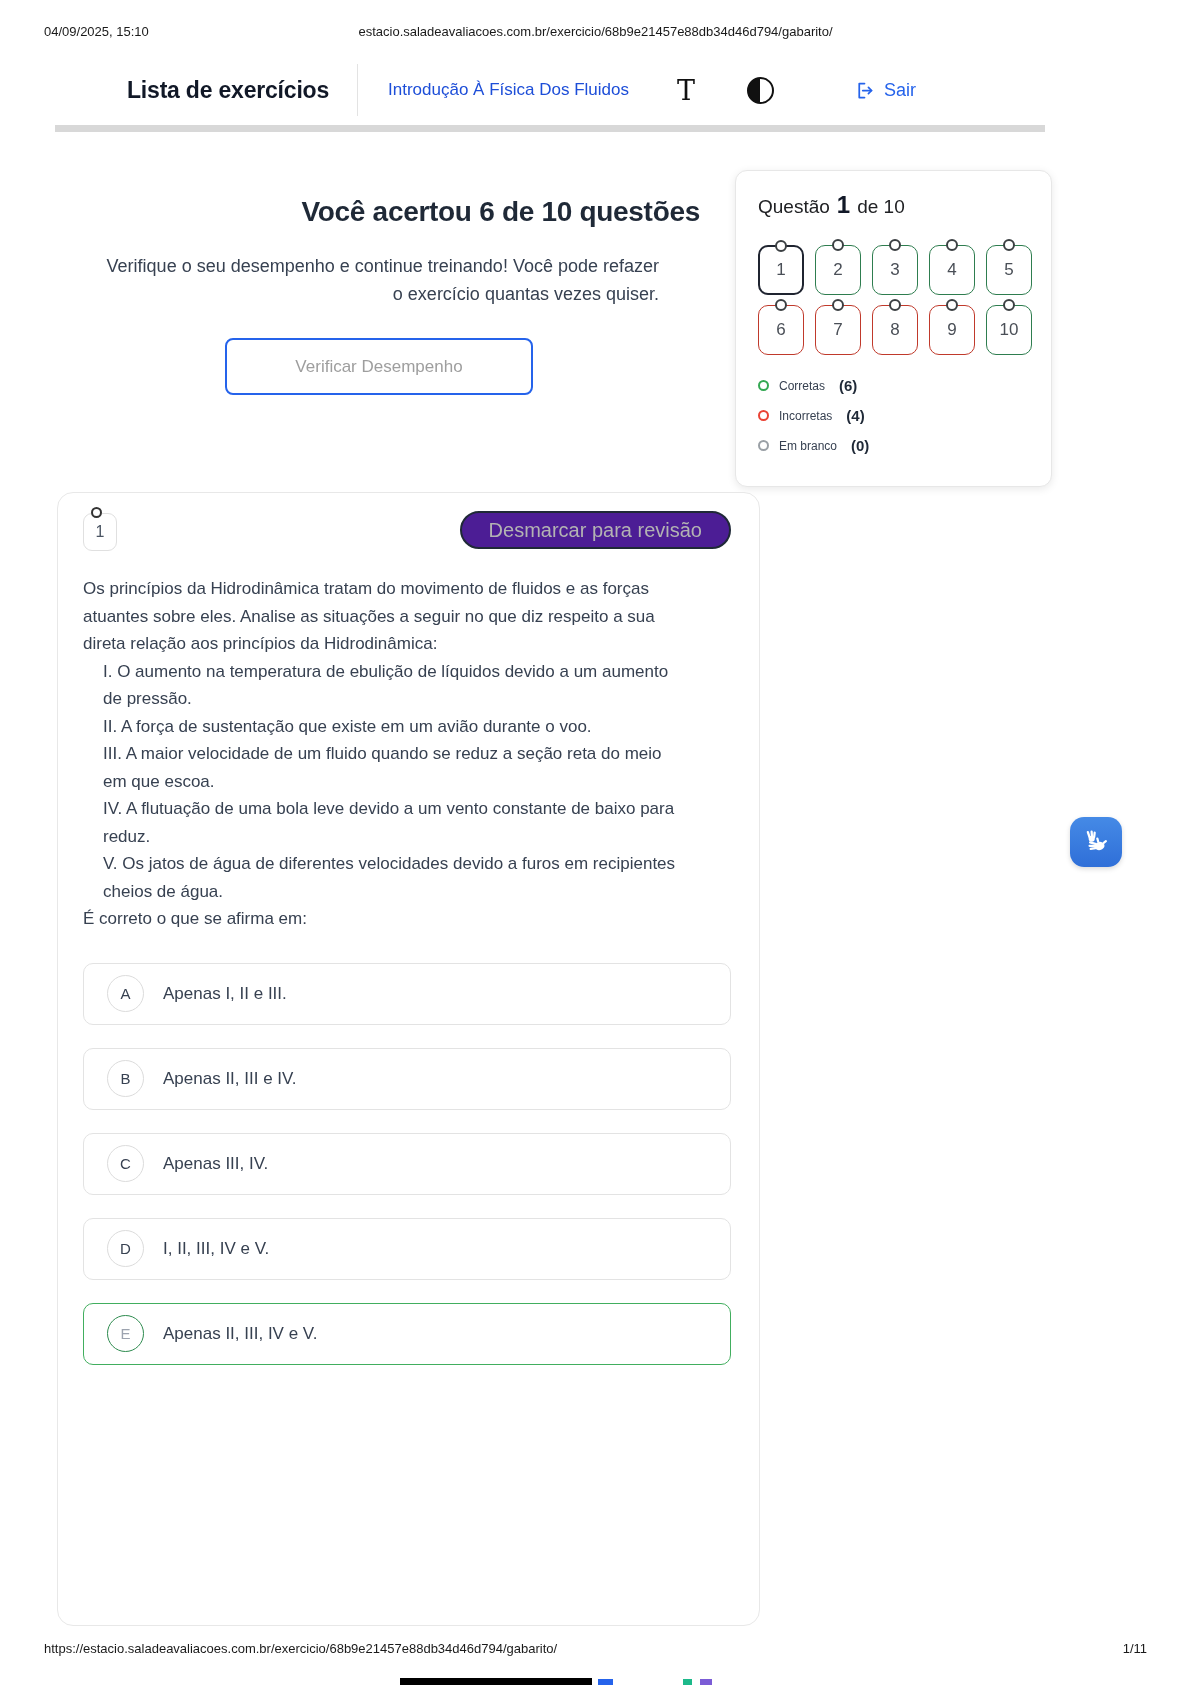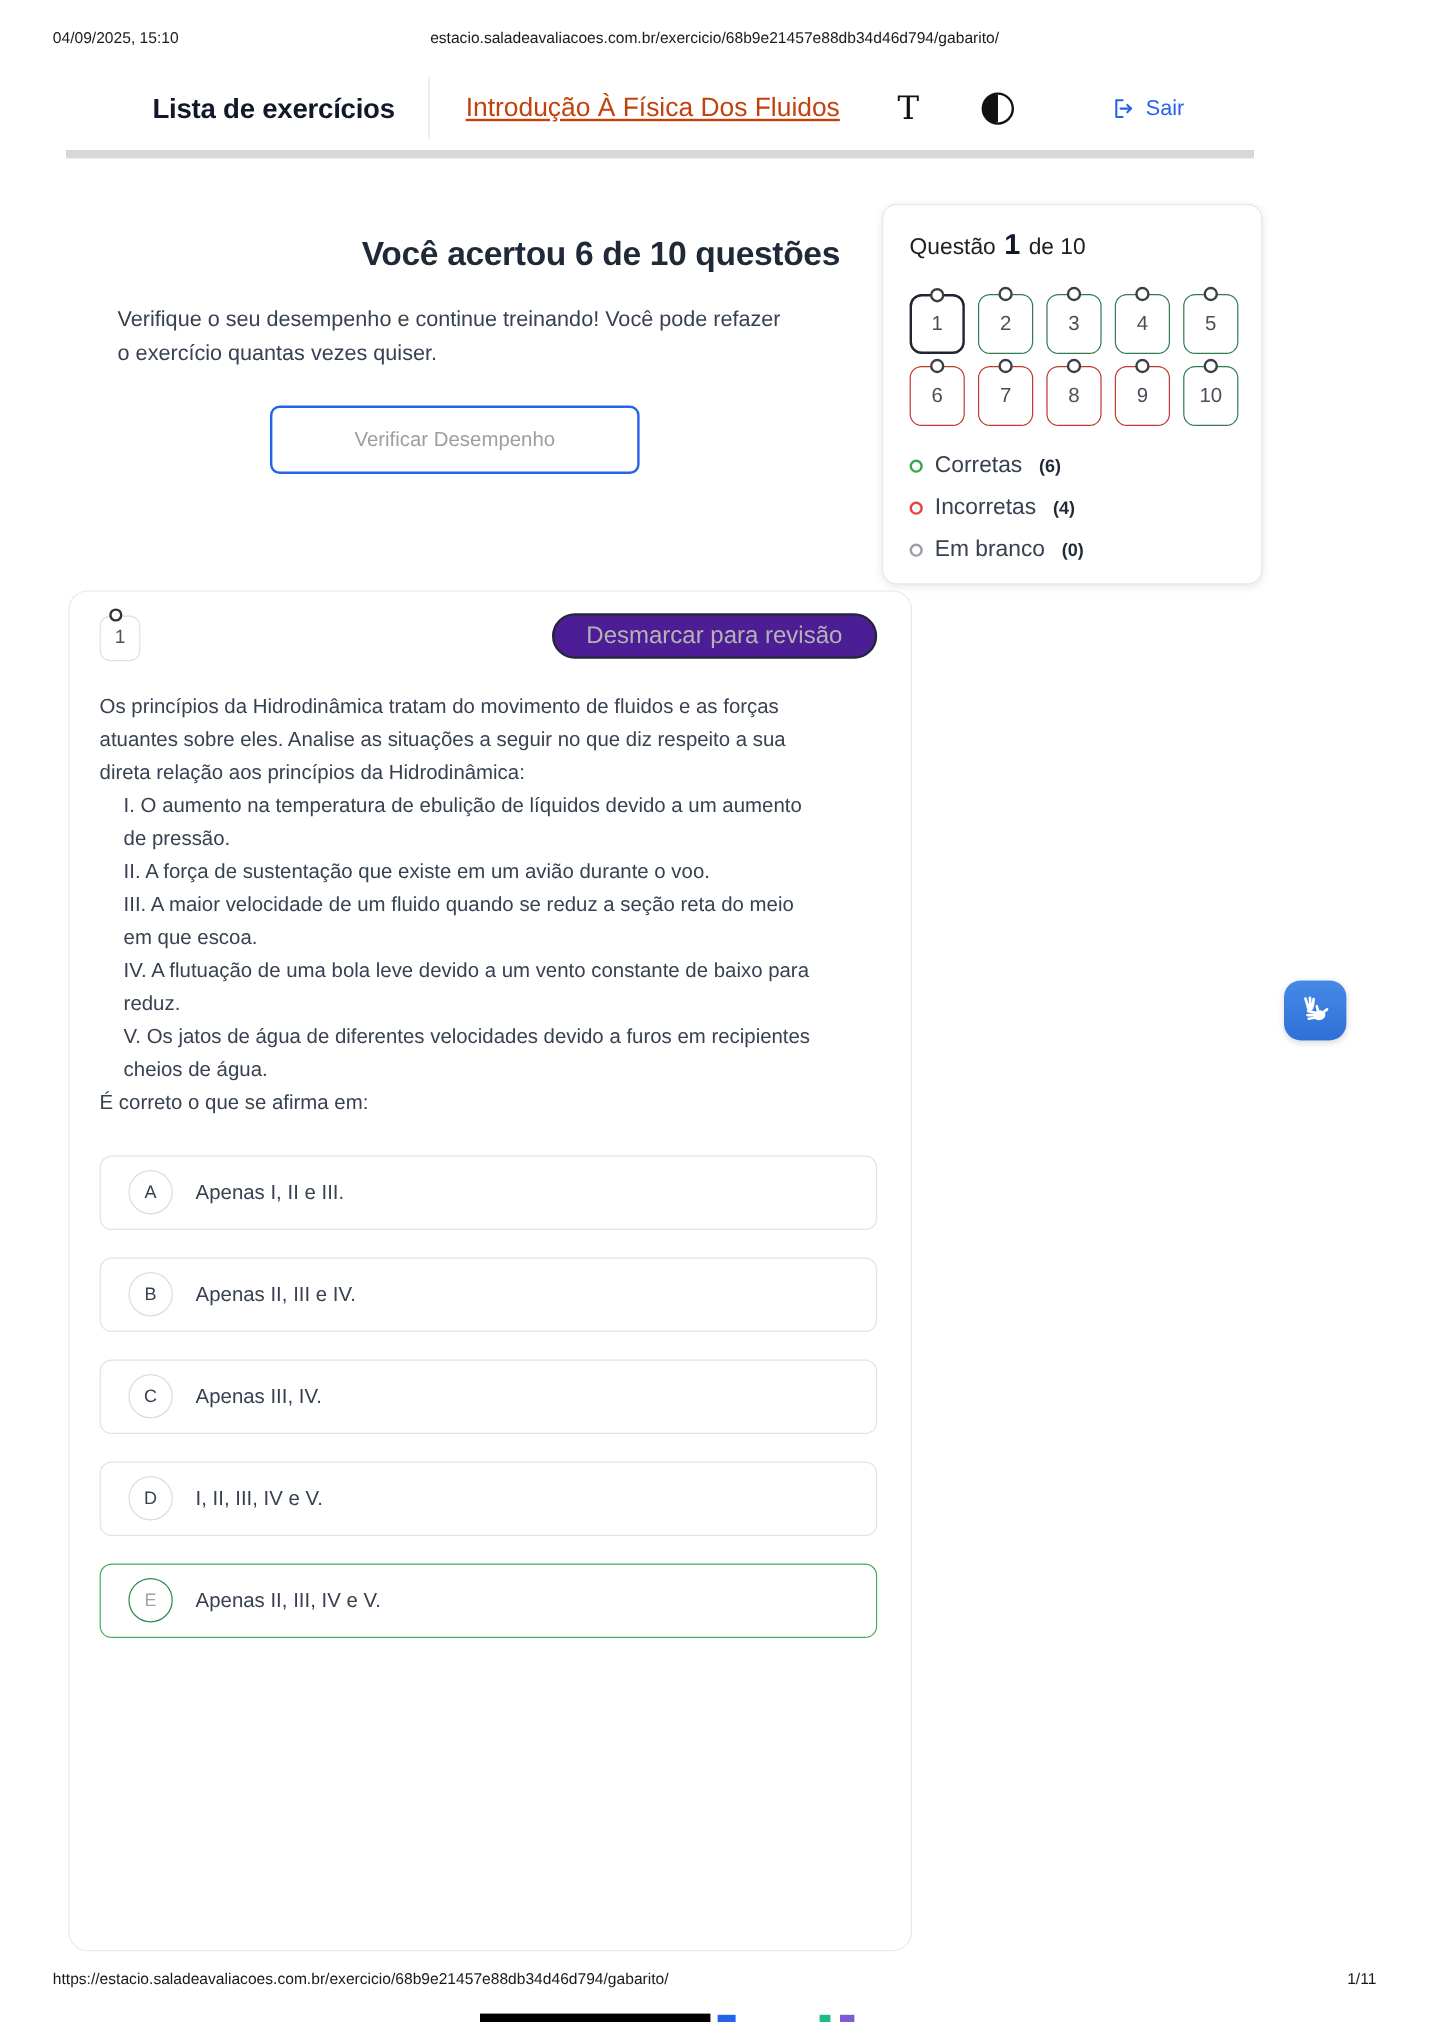--- a/index.html
+++ b/index.html
@@ -15,33 +15,33 @@
   .ph-date { left:44px; top:24px; }
   .ph-url  { left:0; right:0; top:24px; text-align:center; }
   .pf-url  { left:44px; top:1641px; }
   .pf-page { right:44px; top:1641px; }
 
   
   .app-header { left:55px; top:55px; width:990px; height:70px; background:#fff;
     display:flex; align-items:center; }
   .app-title { font-size:23px; font-weight:bold; color:#111827; margin-left:72px; letter-spacing:-0.2px; }
   .header-vsep { width:1px; height:52px; background:#e3e3e3; margin:0 30px 0 28px; }
-  .app-subtitle { font-size:22px; color:#c2410c;text-decoration:underline; }
+  .app-subtitle { font-size:17px; color:#1d4ed8; }
   .font-btn { margin-left:48px; font-family:"DejaVu Serif", serif; font-size:27px; color:#111;
     line-height:1; cursor:pointer; background:none; border:none; }
   .contrast-btn { margin-left:52px; width:27px; height:27px; border-radius:50%;
     border:2.5px solid #111; background:linear-gradient(90deg,#111 0 50%,#fff 50% 100%); cursor:pointer; }
   .logout-btn { margin-left:80px; display:flex; align-items:center; gap:9px; background:none; border:none;
     color:#2563eb; font-size:18px; cursor:pointer; font-family:inherit; }
   .header-divider { left:55px; top:125px; width:990px; height:7px; background:#d8d8d8; }
 
   
   .results-title { left:57px; top:196px; width:643px; text-align:right;
     font-size:28px; font-weight:bold; color:#1f2937; letter-spacing:-0.3px; }
-  .results-sub { left:98px; top:253px; width:561px; text-align:left;
+  .results-sub { left:98px; top:253px; width:561px; text-align:right;
     font-size:18px; color:#374151; line-height:1.55; }
   .verify-btn { left:225px; top:338px; width:308px; height:57px;
     border:2px solid #2563eb; border-radius:8px; background:#fff;
     color:#9e9e9e; font-size:17px; cursor:pointer; font-family:inherit; }
 
   
   .nav-card { left:735px; top:170px; width:317px; height:317px; background:#fff;
     border:1px solid #e7e7e7; border-radius:12px; box-shadow:0 2px 8px rgba(0,0,0,.09);
     padding:20px 20px 0 22px; }
   .nav-title { font-size:19px; color:#202124; display:flex; align-items:baseline; gap:7px;text-align:right; }
@@ -55,21 +55,21 @@
     width:12px; height:12px; border-radius:50%; background:#fff; border:2px solid #3c4043; }
   .qbtn.q-current   { border:2.5px solid #1f2430; }
   .qbtn.q-correct   { border:1.5px solid #2e7d4f; }
   .qbtn.q-incorrect { border:1.5px solid #c0392b; }
   .legend { margin-top:22px; }
   .legend-row { display:flex; align-items:center; gap:10px; margin-bottom:13px; }
   .legend-dot { width:11px; height:11px; border-radius:50%; background:#fff; }
   .legend-dot--green { border:2px solid #34a853; }
   .legend-dot--red   { border:2px solid #ea4335; }
   .legend-dot--gray  { border:2px solid #9aa0a6; }
-  .legend-label { font-size:19px; color:#374151; }
+  .legend-label { font-size:12px; color:#374151; }
   .legend-count { font-size:15px; font-weight:bold; color:#1f2937; margin-left:4px; }
 
   
   .question-card { left:57px; top:492px; width:703px; height:1134px; background:#fff;
     border:1px solid #e8e8e8; border-radius:16px; padding:12px 28px 24px 25px; }
   .q-head { display:flex; align-items:flex-start; justify-content:space-between; }
   .q-badge { position:relative; margin-top:8px; width:34px; height:38px; border:1px solid #e0e0e0;
     border-radius:9px; display:flex; align-items:center; justify-content:center;
     font-size:16px; color:#4b5563; background:#fff; }
   .q-badge .pin { position:absolute; top:-7px; left:7px; width:11px; height:11px;

